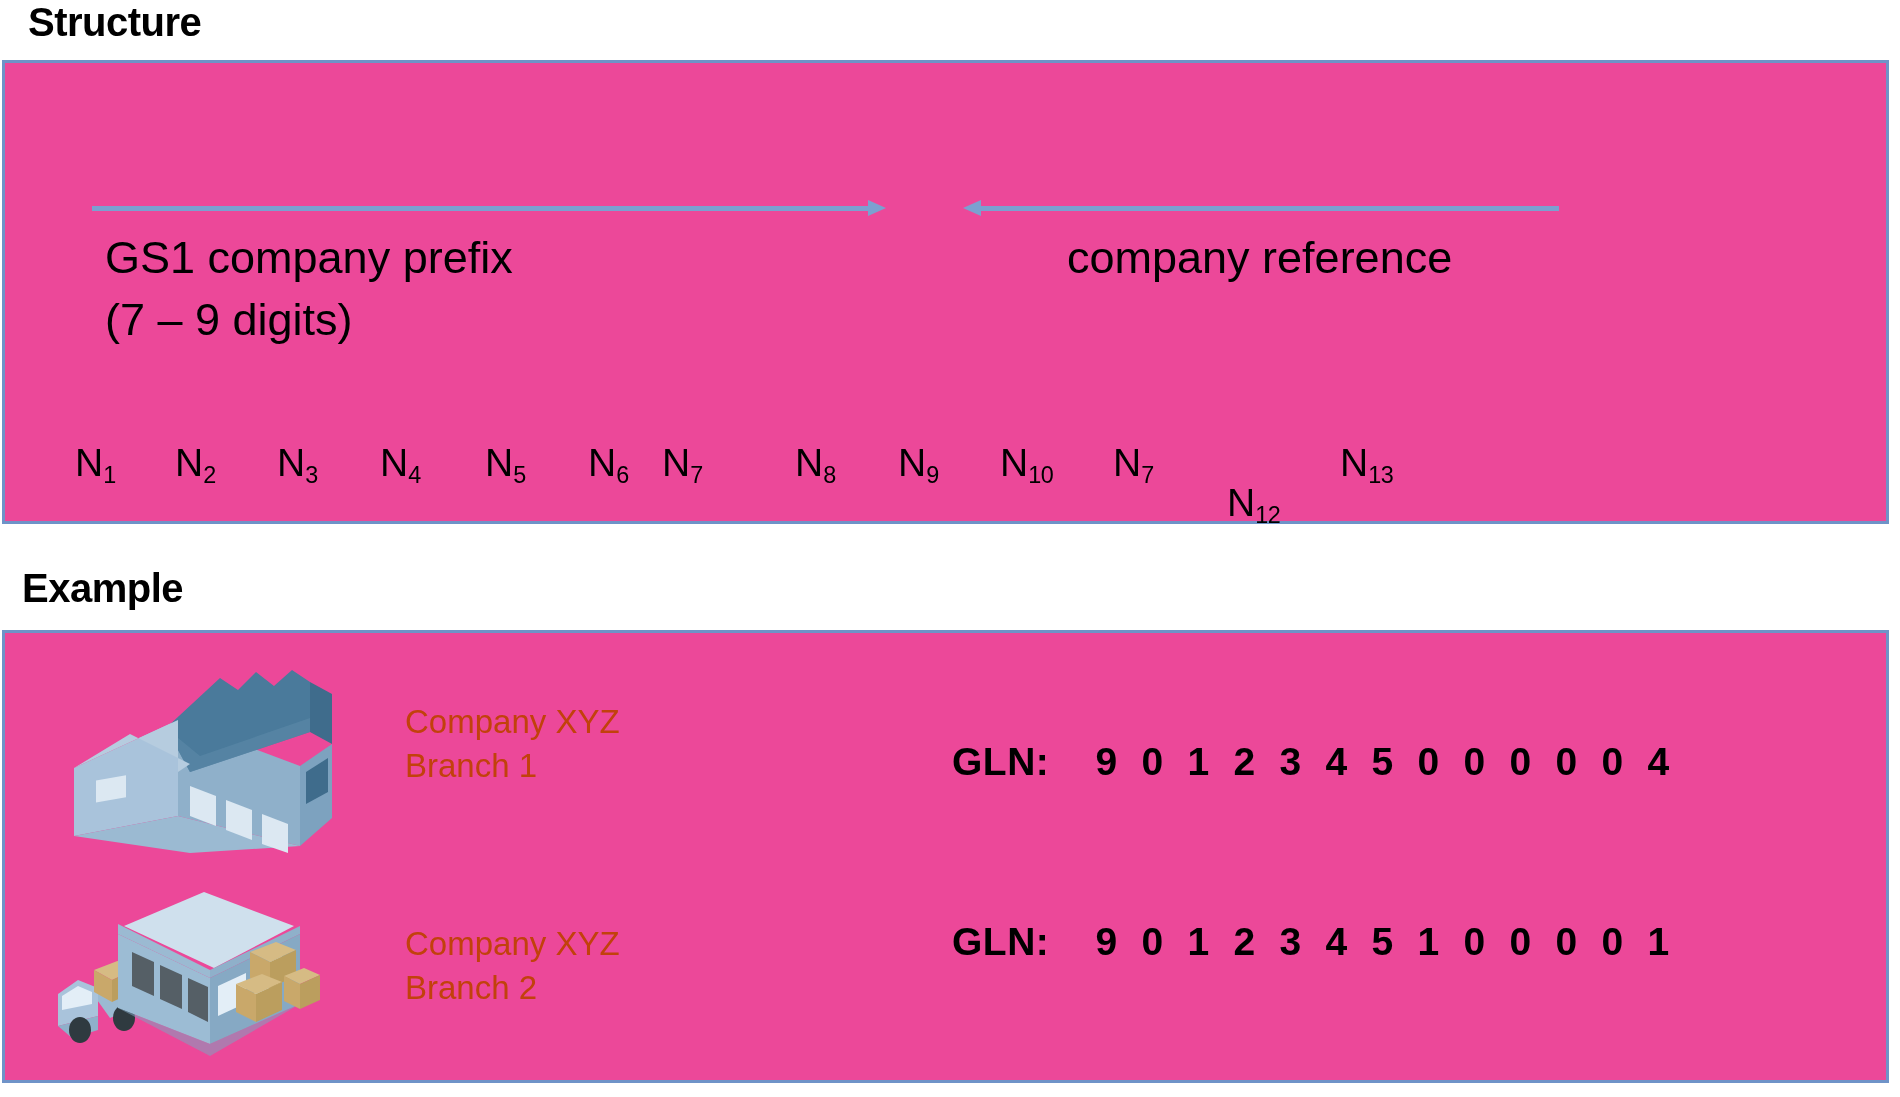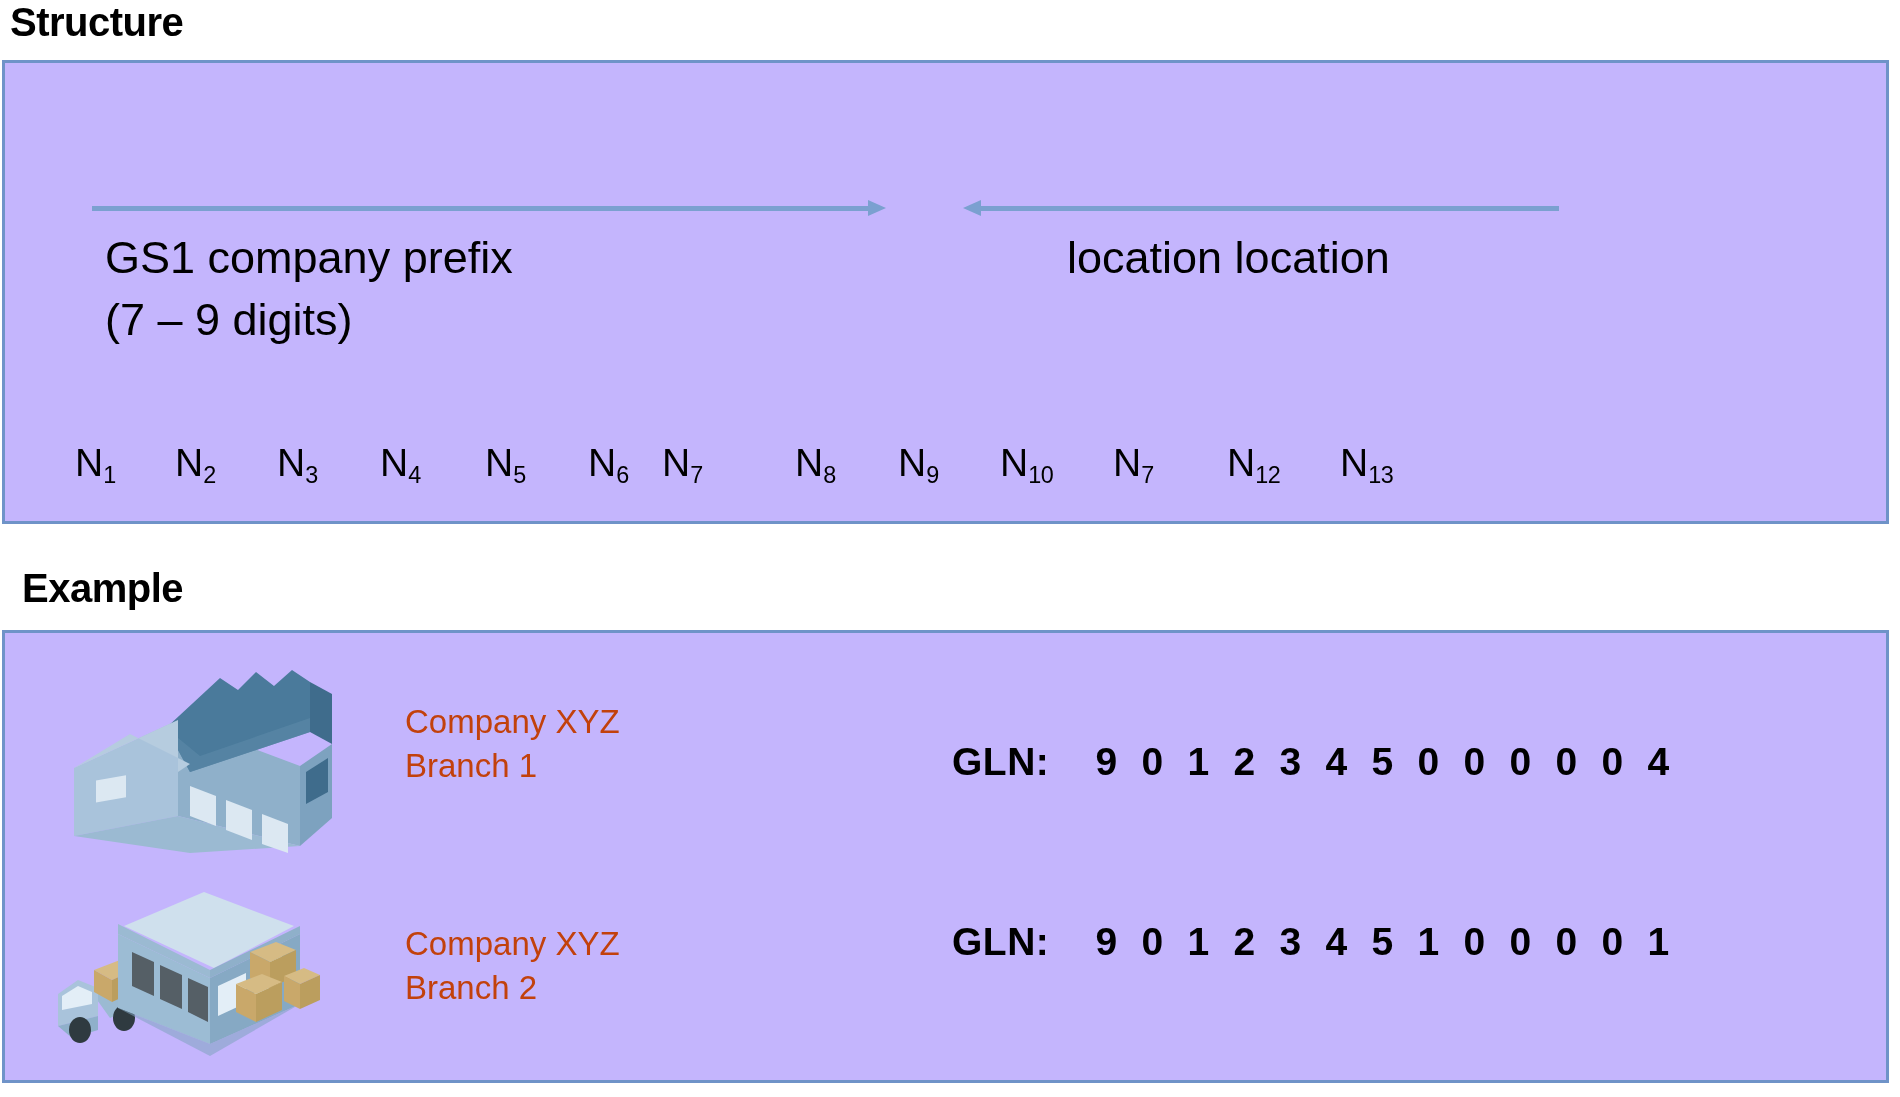--- a/index.html
+++ b/index.html
@@ -18,28 +18,28 @@
 
   .section-title {
     position: absolute;
     font-weight: bold;
     font-size: 40px;
     line-height: 1;
     letter-spacing: -0.5px;
     color: #000000;
     white-space: nowrap;
   }
-  #title-structure { left: 10px; top: 2px; }
+  #title-structure { left: 28px; top: 2px; }
   #title-example   { left: 22px; top: 568px; }
 
   .panel {
     position: absolute;
     box-sizing: border-box;
     border: 3px solid #6f93c8;
-    background: #c4b5fd;
+    background: #ec4899;
   }
   #panel-structure { left: 2px; top: 60px;  width: 1887px; height: 464px; }
   #panel-example   { left: 2px; top: 630px; width: 1887px; height: 453px; }
 
   
   .arrow-wrap { position: absolute; }
   .arrow-line {
     position: absolute;
     height: 5px;
     background: #7ba0d0;
@@ -140,36 +140,36 @@
   </div>
 
   <div class="arrow-wrap" id="arrow-location">
     <div class="arrow-line"></div>
     <div class="arrow-head left"></div>
   </div>
 
   <div class="field-label" id="label-prefix">GS1 company prefix
 (7 – 9 digits)</div>
 
-  <div class="field-label" id="label-location">location location</div>
+  <div class="field-label" id="label-location">company reference</div>
 
 
   <div id="n-row">
       <div class="n-cell" style="left: 10px;"><span>N</span><sub>1</sub></div>
       <div class="n-cell" style="left: 110px;"><span>N</span><sub>2</sub></div>
       <div class="n-cell" style="left: 212px;"><span>N</span><sub>3</sub></div>
       <div class="n-cell" style="left: 315px;"><span>N</span><sub>4</sub></div>
       <div class="n-cell" style="left: 420px;"><span>N</span><sub>5</sub></div>
       <div class="n-cell" style="left: 523px;"><span>N</span><sub>6</sub></div>
       <div class="n-cell" style="left: 597px;"><span>N</span><sub>7</sub></div>
       <div class="n-cell" style="left: 730px;"><span>N</span><sub>8</sub></div>
       <div class="n-cell" style="left: 833px;"><span>N</span><sub>9</sub></div>
       <div class="n-cell" style="left: 935px;"><span>N</span><sub>10</sub></div>
       <div class="n-cell" style="left: 1048px;"><span>N</span><sub>7</sub></div>
-      <div class="n-cell" style="left: 1162px;"><span>N</span><sub>12</sub></div>
+      <div class="n-cell" style="left: 1162px; margin-top: 40px;"><span>N</span><sub>12</sub></div>
       <div class="n-cell" style="left: 1275px;"><span>N</span><sub>13</sub></div>
     </div>
 
 </div>
 
 <div class="section-title" id="title-example">Example</div>
 
 <div class="panel" id="panel-example">
 </div>
 

